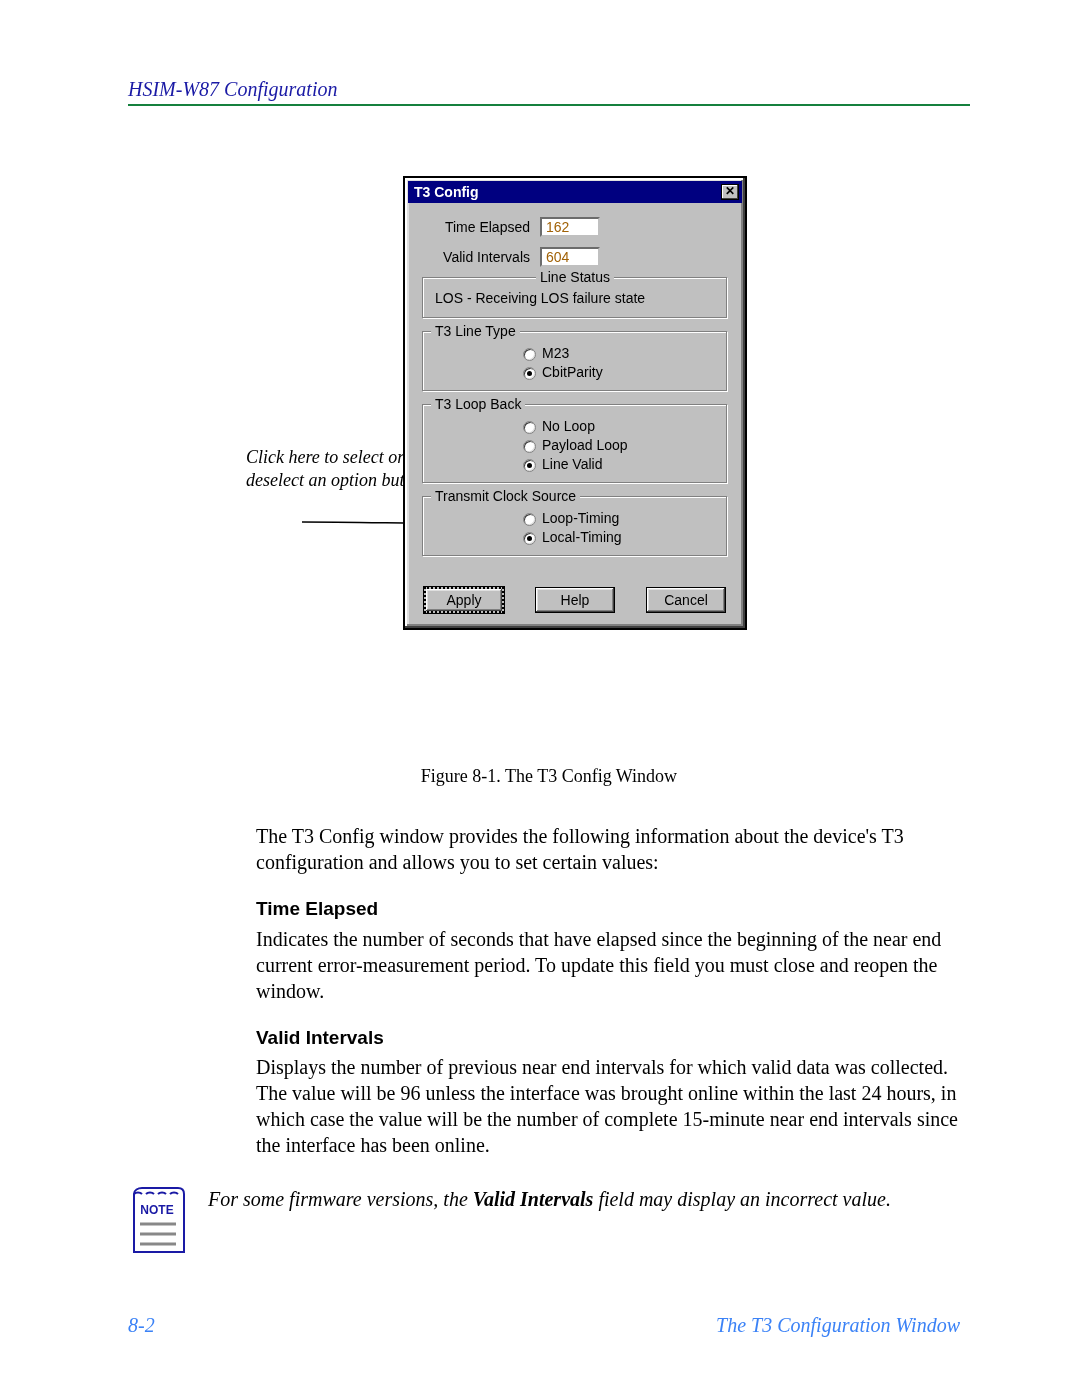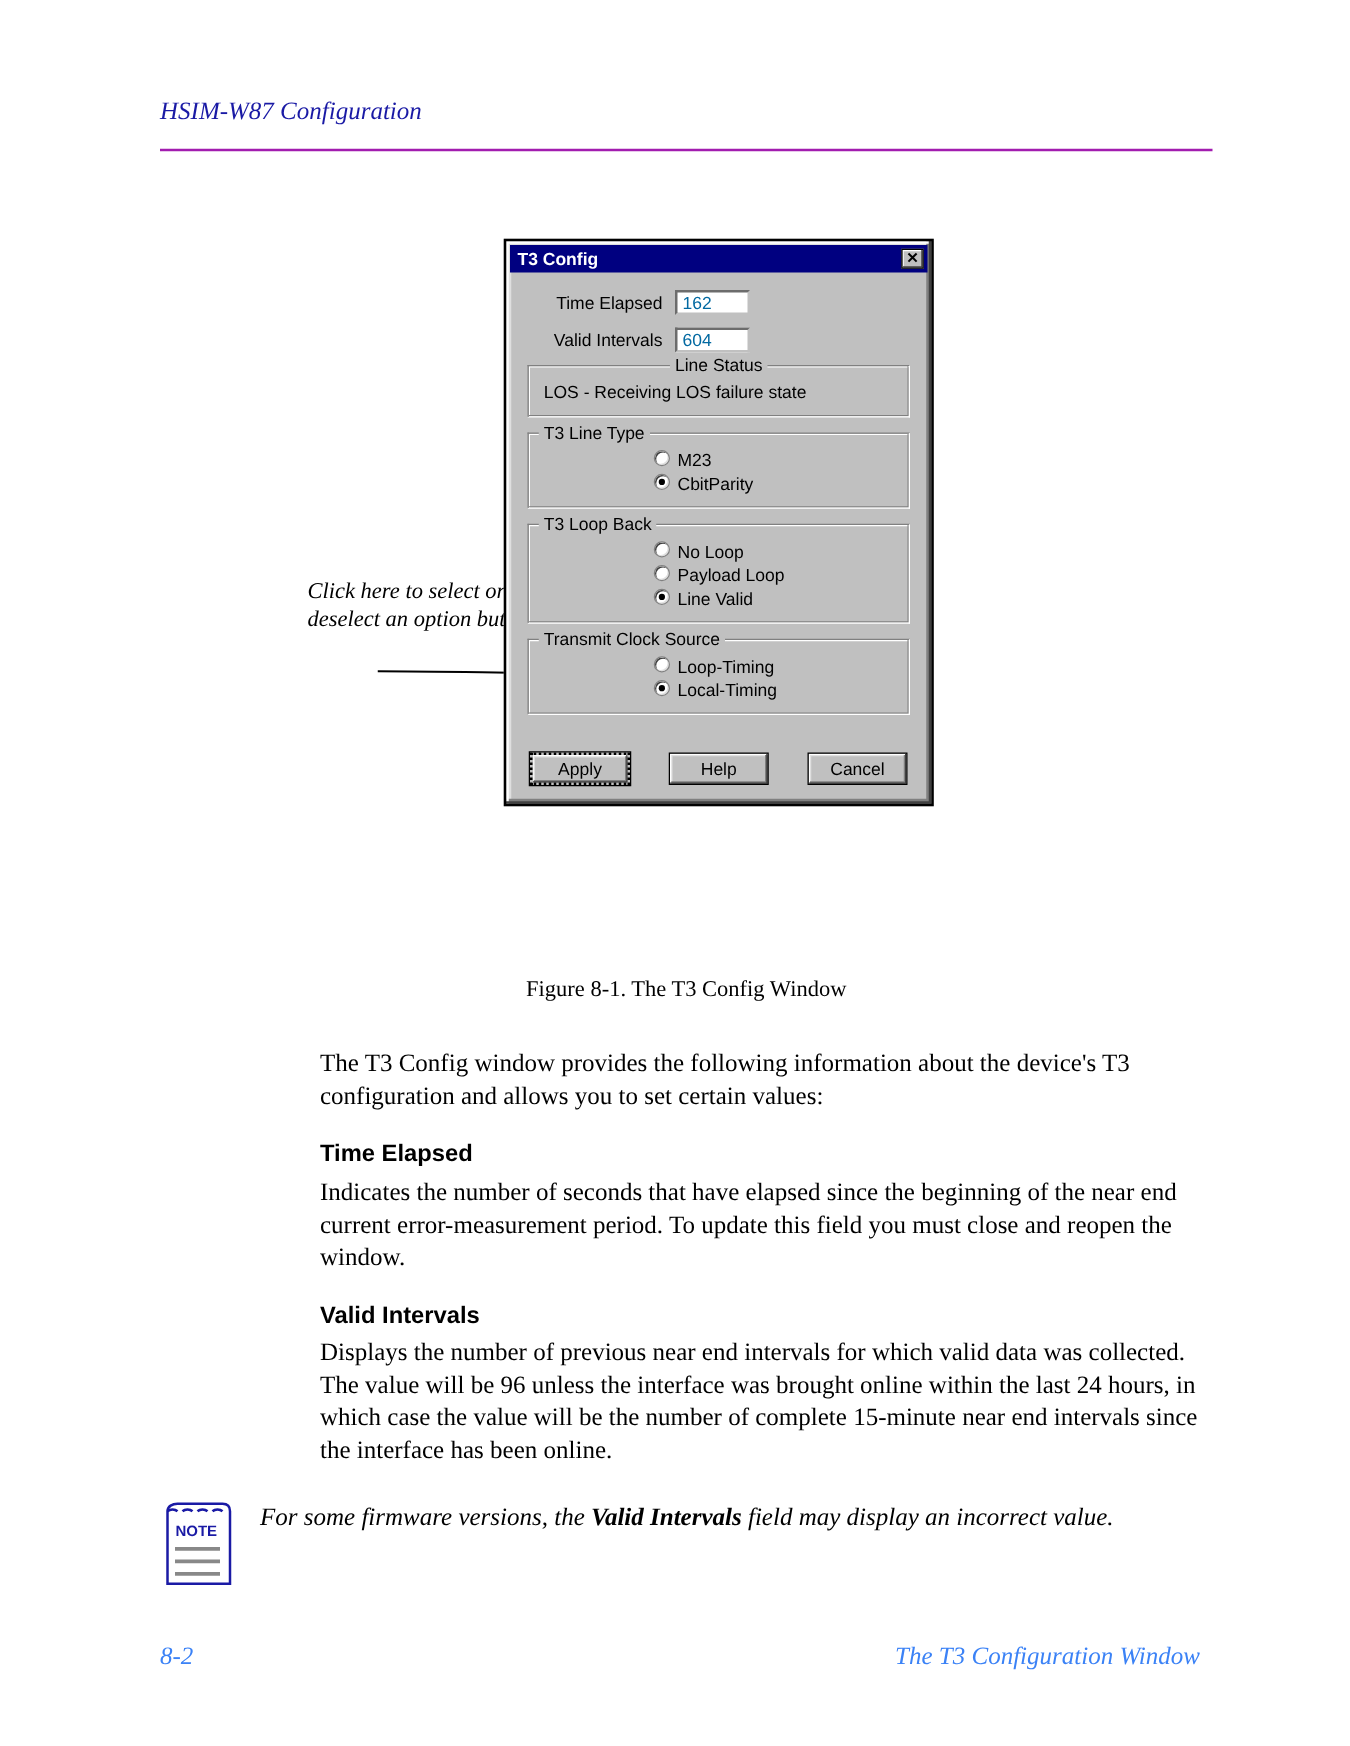--- a/index.html
+++ b/index.html
@@ -9,22 +9,22 @@
     font-family: "Times New Roman", Times, serif;
     color: #000;
     width: 1080px;
     height: 1397px;
     position: relative;
   }
   .page {
     padding: 78px 110px 0 128px;
   }
   .header-line {
-    border-bottom: 2px solid #a21caf;
-    padding-bottom: 18px;
+    border-bottom: 2px solid #15803d;
+    padding-bottom: 3px;
     margin-bottom: 70px;
   }
   .header-text {
     font-style: italic;
     color: #1a1aa5;
     font-size: 20px;
   }
   .figure-area {
     position: relative;
     height: 560px;
@@ -95,21 +95,21 @@
     width: 120px;
     text-align: right;
     padding-right: 10px;
   }
   .sunken-input {
     background: #fff;
     border: 2px inset #c0c0c0;
     padding: 1px 4px;
     width: 60px;
     height: 20px;
-    color: #0369a1;
+    color: #a16207;
     font-family: inherit;
     font-size: 14px;
   }
   .groupbox {
     border: 1px solid #808080;
     border-right-color: #fff;
     border-bottom-color: #fff;
     box-shadow: inset -1px -1px #808080, inset 1px 1px #fff;
     padding: 10px 10px 8px 10px;
     margin: 12px 2px 0 2px;
@@ -132,21 +132,21 @@
     padding: 0 4px;
     font-size: 14px;
   }
   .status-text {
     background: #c0c0c0;
     padding: 2px 2px 4px 2px;
     font-size: 14px;
   }
   .radio-row {
     display: flex;
-    align-items: flex-start;
+    align-items: flex-end;
     margin: 3px 0 3px 90px;
     gap: 6px;
   }
   .loopback .radio-row { margin-left: 90px; }
   .radio {
     width: 13px;
     height: 13px;
     border-radius: 50%;
     background: #fff;
     border: 1px solid #808080;

